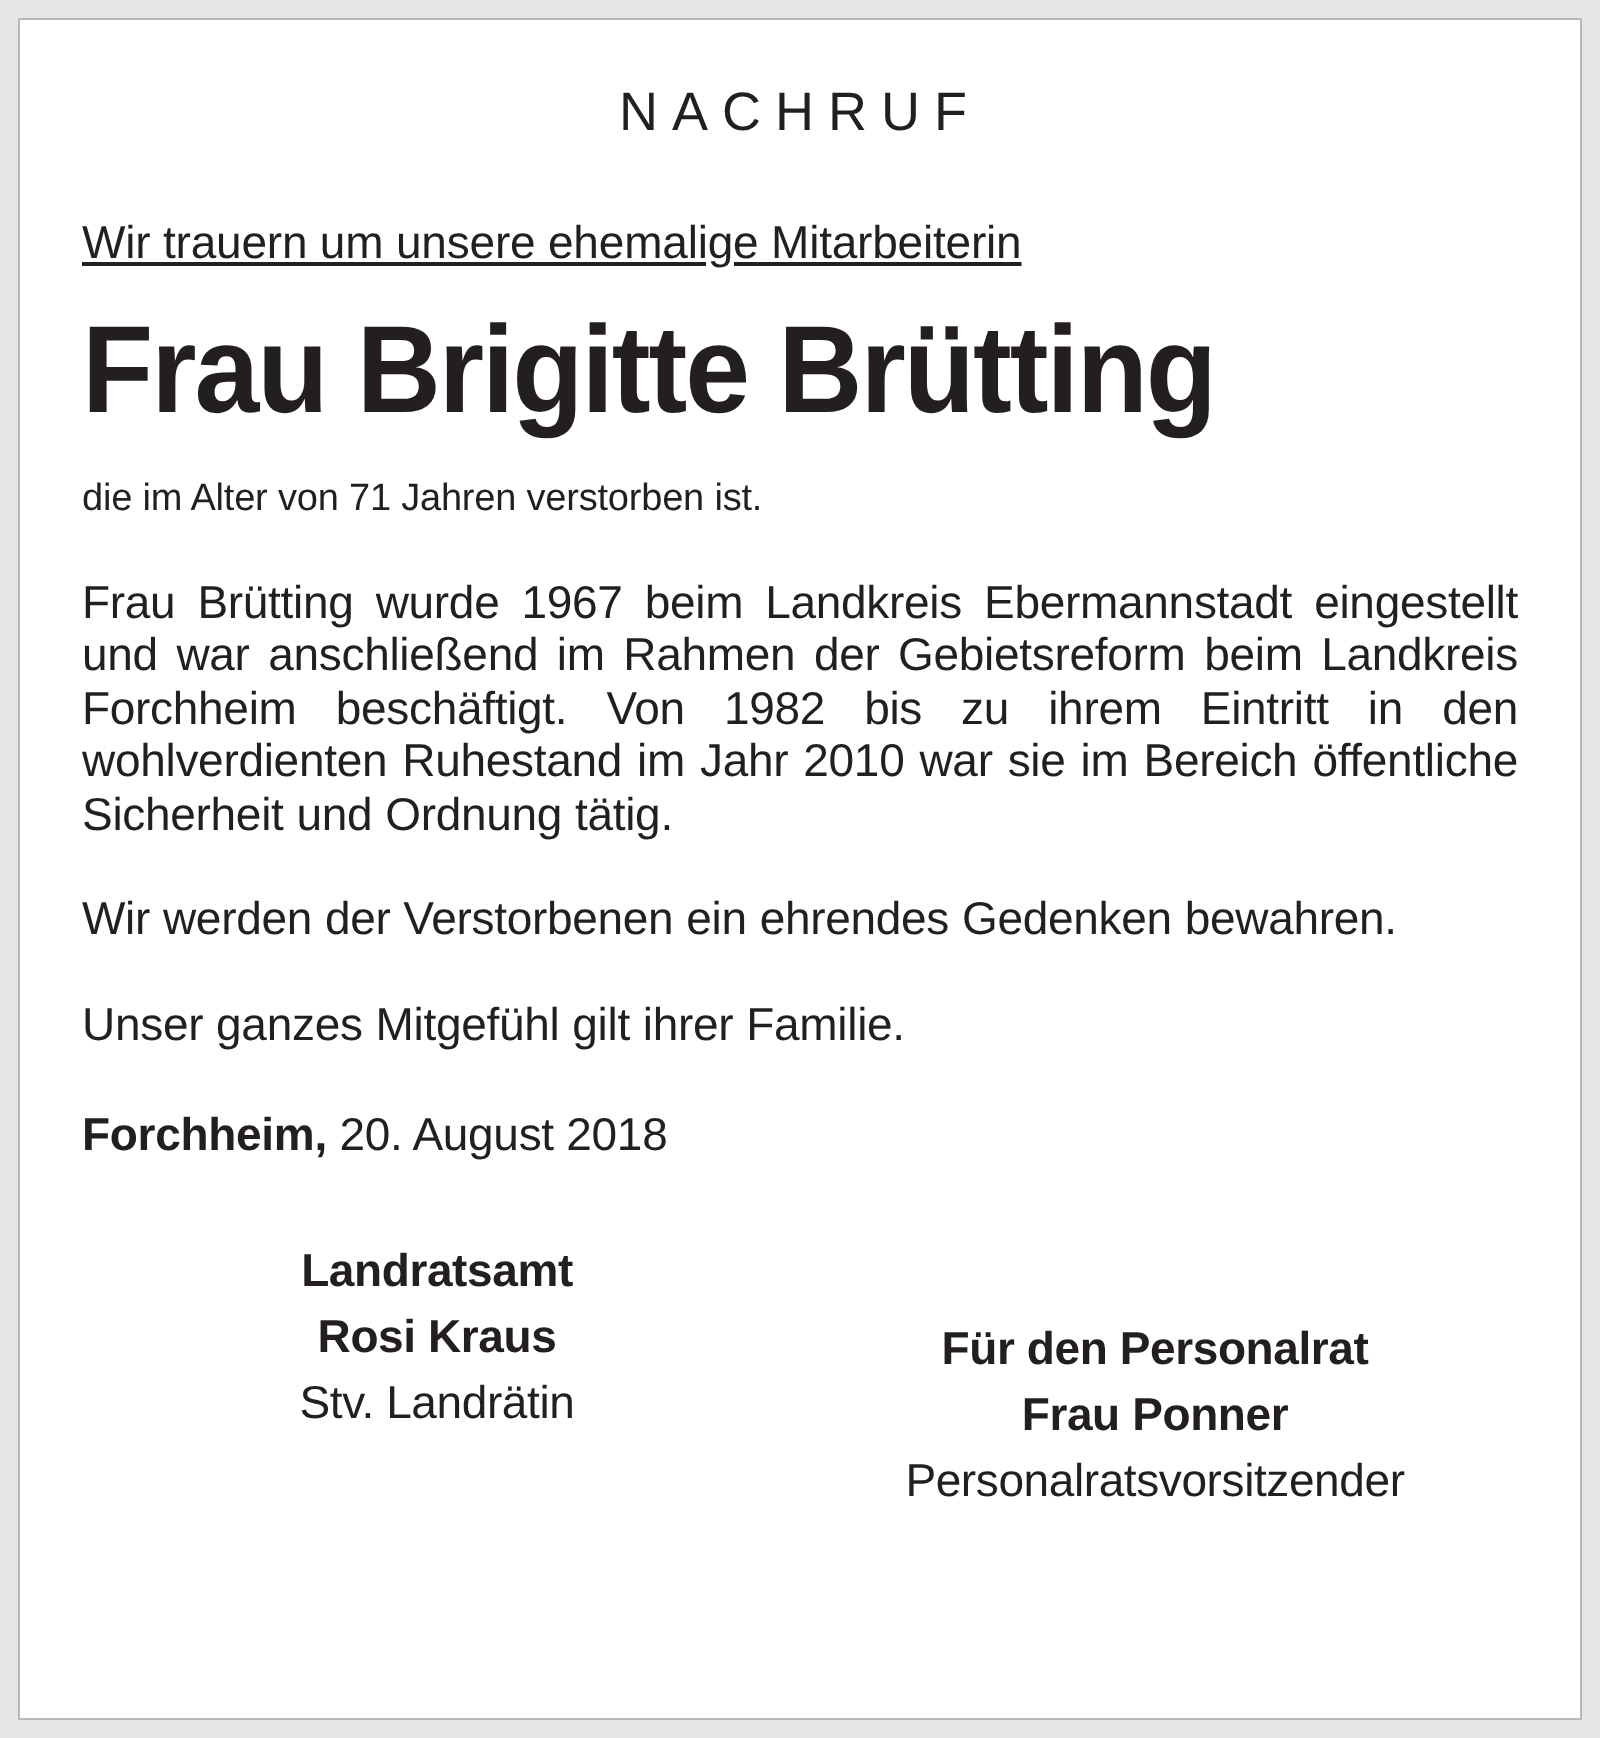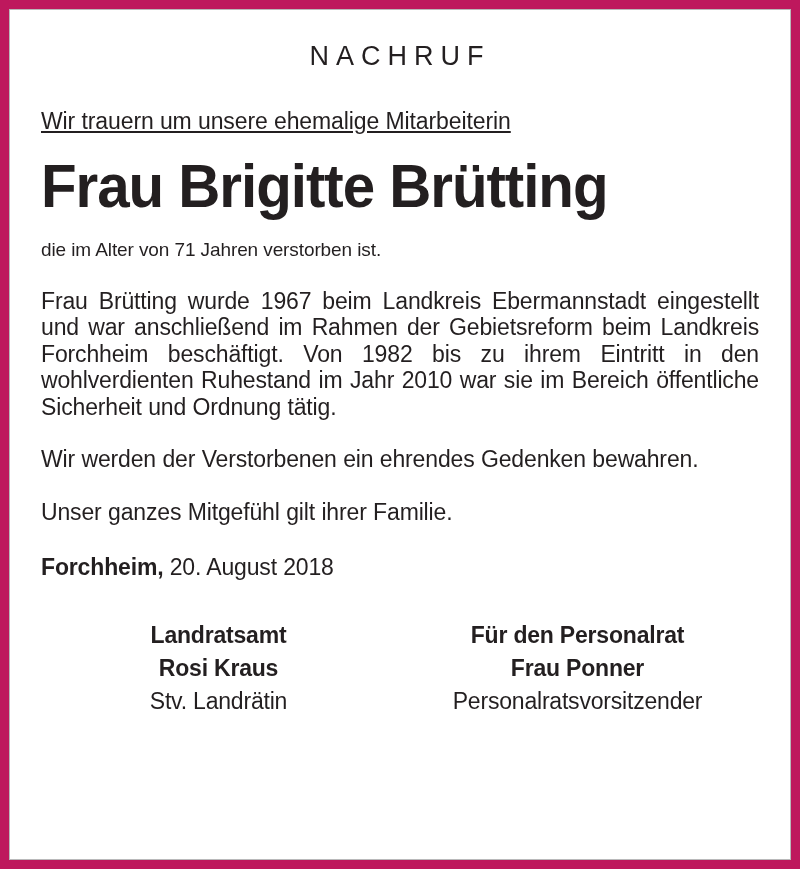--- a/index.html
+++ b/index.html
@@ -13,21 +13,21 @@
     font-family: "Liberation Sans", sans-serif;
     -webkit-font-smoothing: antialiased;
   }
 
   
   .notice {
     position: relative;
     box-sizing: border-box;
     width: 800px;
     height: 869px;
-    background: #be185d;
+    background: #e5e5e5;
     padding: 9px;
   }
   .notice-inner {
     box-sizing: border-box;
     width: 100%;
     height: 100%;
     background: #ffffff;
     border: 1px solid #b9b9ba;
     padding: 0 31px;
     overflow: hidden;
@@ -107,21 +107,21 @@
   
   .signatures {
     display: flex;
     padding-top: 38px;
   }
   .sig-col {
     flex: 1 1 0;
     text-align: center;
   }
   .sig-col.left  { flex: 0 0 355px; }
-  .sig-col.right { flex: 1 1 auto; }
+  .sig-col.right { flex: 1 1 auto; margin-top: 39px; }
 
   .sig-org,
   .sig-person {
     font-size: 23px;
     font-weight: bold;
     color: #231f20;
     line-height: 33px;
     letter-spacing: -0.2px;
   }
   .sig-role {

